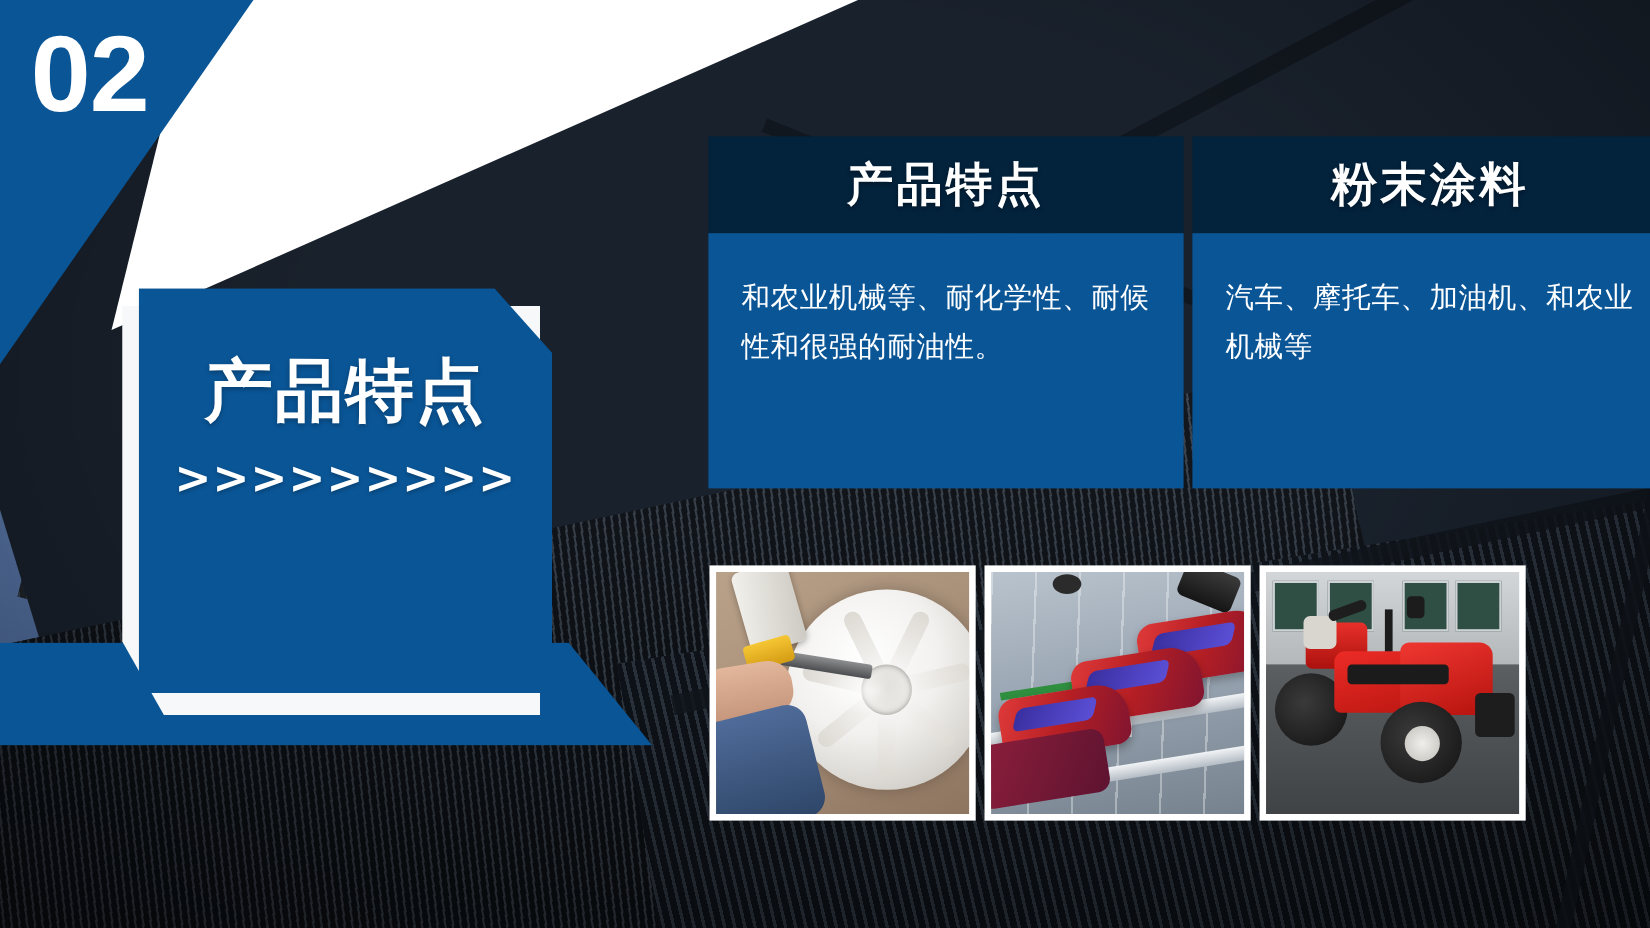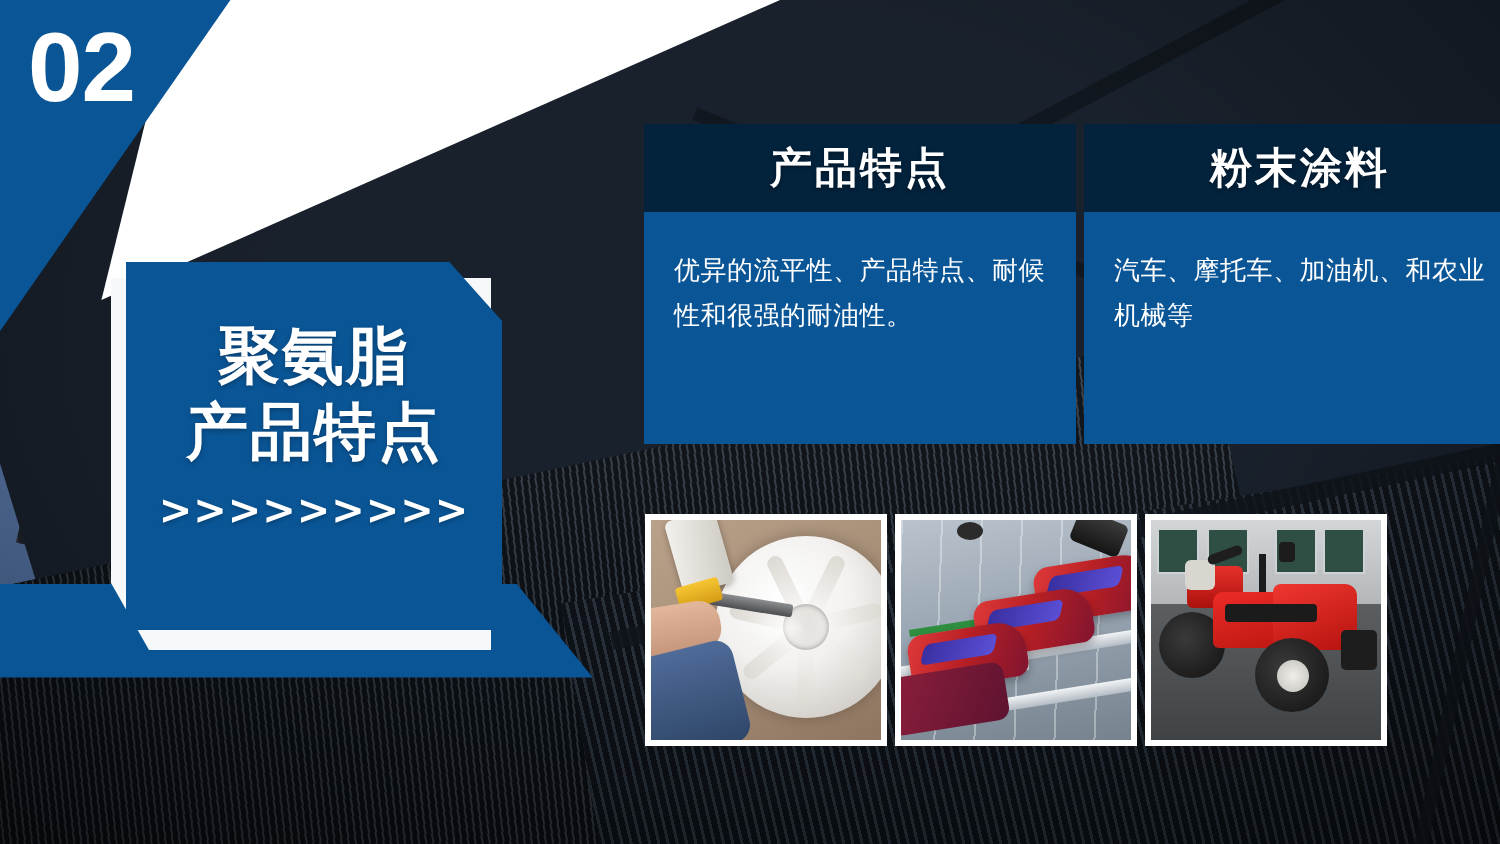--- a/index.html
+++ b/index.html
@@ -323,33 +323,32 @@
   </div>
 
   <div class="shape wedge-white"></div>
   <div class="shape wedge-blue"></div>
   <div class="shape band-blue"></div>
 
   <div class="sec-num">02</div>
 
   <div class="card-frame"></div>
   <div class="card">
-    <div class="card-title">聚氨脂</div>
     <div class="card-title">产品特点</div>
     <div class="card-chevrons">&gt;&gt;&gt;&gt;&gt;&gt;&gt;&gt;&gt;</div>
   </div>
 
   <div class="panels">
 
     <div class="panel">
       <div class="panel-head">
         <span class="panel-head-text">产品特点</span>
       </div>
       <div class="panel-body">
-        <div class="panel-text">优异的流平性、产品特点、耐候性和很强的耐油性。</div>
+        <div class="panel-text">和农业机械等、耐化学性、耐候性和很强的耐油性。</div>
       </div>
     </div>
 
     <div class="panel">
       <div class="panel-head">
         <span class="panel-head-text">粉末涂料</span>
       </div>
       <div class="panel-body right">
         <div class="panel-text">汽车、摩托车、加油机、和农业机械等</div>
       </div>

